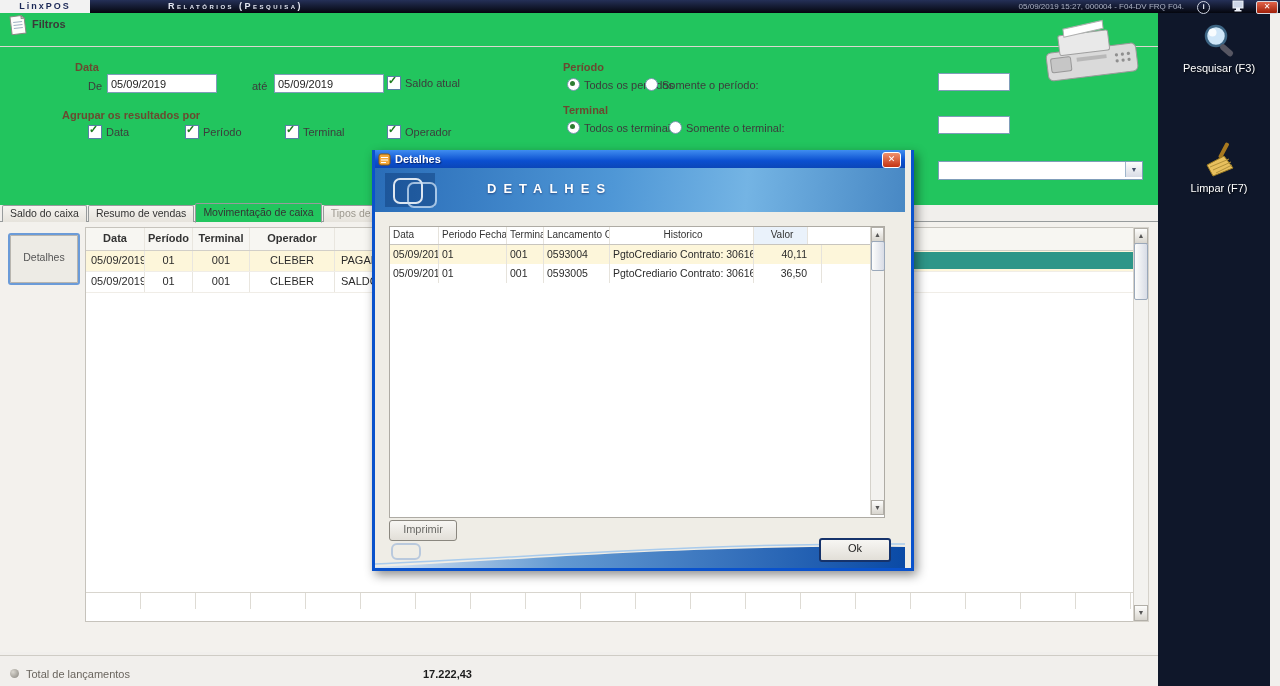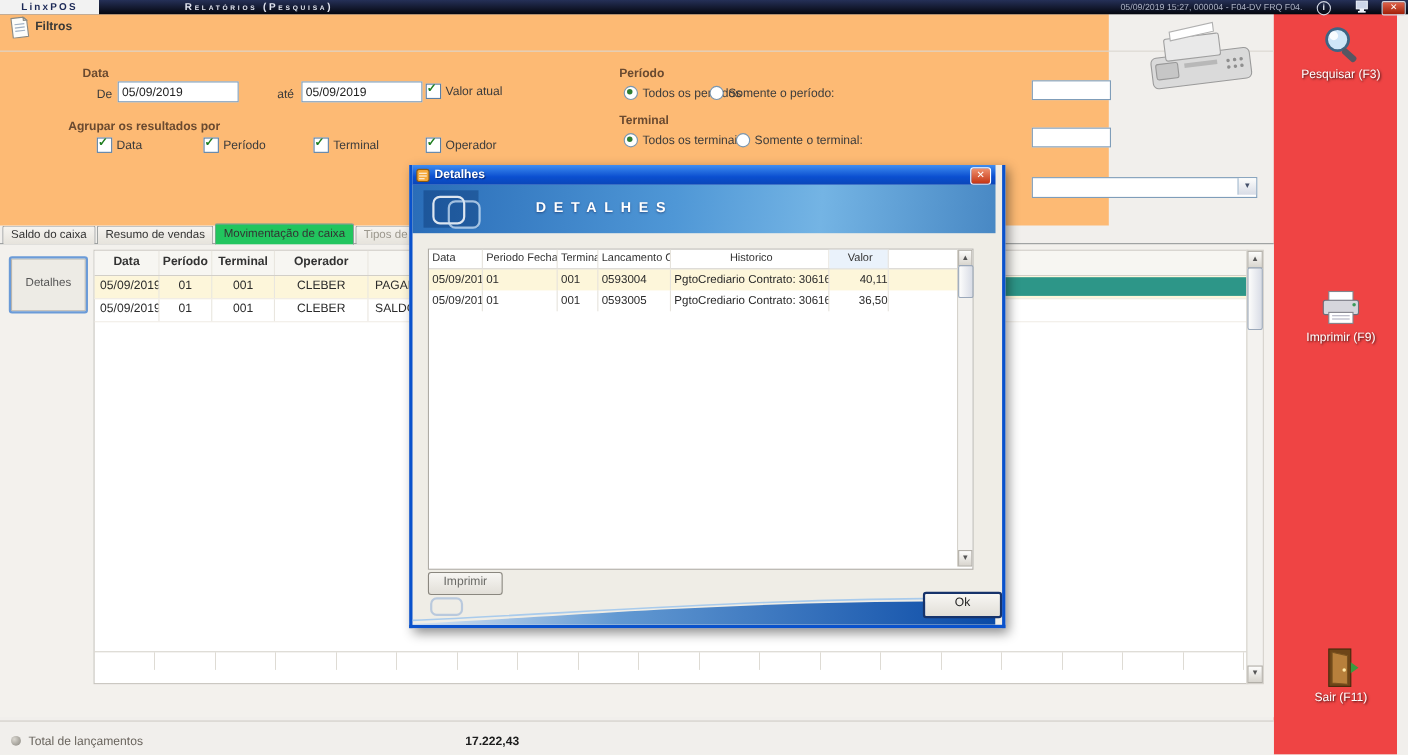--- a/index.html
+++ b/index.html
@@ -16,26 +16,26 @@
              font-variant:small-caps;letter-spacing:2.5px;font-weight:bold;}
   #tb-status{position:absolute;right:96px;top:0;line-height:13px;font-size:8px;color:#aab0c2;}
   #tb-info{position:absolute;right:70px;top:1px;width:11px;height:11px;border:1px solid #cfd4e2;
            border-radius:50%;color:#e8ecf6;font-size:8px;font-weight:bold;line-height:10px;text-align:center;}
   #tb-pc{position:absolute;right:34px;top:0px;}
   #tb-close{position:absolute;right:2px;top:1px;width:20px;height:11px;
             background:linear-gradient(#e0634a,#a01f08);border:1px solid #d8d8e0;border-radius:2px;
             color:#fff;font-size:8px;line-height:9px;text-align:center;cursor:pointer;}
 
   
-  #desktop{position:absolute;left:1158px;top:0;width:112px;height:686px;background:#ef4444;z-index:5;}
+  #desktop{position:absolute;left:1158px;top:0;width:112px;height:686px;background:#0f172a;z-index:5;}
   .dicon{position:absolute;left:0;width:122px;text-align:center;color:#fff;cursor:pointer;}
   .dicon .dlabel{display:block;margin-top:2px;font-size:11px;text-shadow:1px 1px 2px rgba(0,0,0,.75);}
 
   
-  #filters{position:absolute;left:0;top:13px;width:1008px;height:192px;background:#fdba74;z-index:10;}
+  #filters{position:absolute;left:0;top:13px;width:1158px;height:192px;background:#22c55e;z-index:10;}
   #filters-divider{position:absolute;left:0;top:33px;width:1158px;height:1px;background:#dbd8d1;}
   .seclbl{position:absolute;font-weight:bold;color:#6a4a30;}
   .flbl{position:absolute;color:#3c3c3c;}
   .txt{position:absolute;height:17px;border:1px solid #7f9db9;background:#fff;font-family:"Liberation Sans",sans-serif;
        font-size:11px;padding:0 3px;color:#222;}
   .opt{position:absolute;display:flex;align-items:center;gap:4px;color:#3c3c3c;cursor:pointer;}
   .cb{position:relative;width:12px;height:12px;background:#fff;border:1px solid #5a7fa5;flex:0 0 auto;}
   .cb .ck{position:absolute;left:0px;top:-3px;font-size:11px;font-weight:bold;color:#1e7d1e;}
   .radio{position:relative;width:11px;height:11px;border-radius:50%;border:1px solid #7a96af;background:#fff;flex:0 0 auto;}
   .radio.sel::after{content:"";position:absolute;left:2px;top:2px;width:5px;height:5px;border-radius:50%;background:#2e7d32;}
@@ -108,65 +108,53 @@
   .dt-head{display:flex;height:17px;border-bottom:1px solid #c8c5be;font-size:10px;color:#333;background:#fff;}
   .dt-head .dc{line-height:16px;}
   .dt-row{display:flex;height:19px;}
   .dt-row .dc{line-height:18px;font-size:10.5px;}
   .dt-row.hl{background:#fdf6da;}
   .dc{border-right:1px solid #e6e3dc;overflow:hidden;white-space:nowrap;padding-left:3px;}
   .d1{width:45px;} .d2{width:64px;} .d3{width:33px;} .d4{width:62px;} .d5{width:140px;} .d6{width:50px;}
   .d7{flex:1;border-right:none;}
   .dt-head .d5{text-align:center;}
   .dt-head .d6{background:#eaf2fb;position:relative;text-align:center;}
-  .dt-row .d6{text-align:right;padding-right:0;}
+  .dt-row .d6{text-align:right;padding-right:14px;}
   #resize-ico{position:absolute;left:-8px;top:1px;font-size:9px;color:#334;}
   #dsb{right:0;top:0;width:13px;height:288px;left:auto;position:absolute;border:none;border-left:1px solid #d5d2cb;background:#f3f2ef;}
   #dsb .sb-btn{width:11px;height:13px;}
 
   .xpbtn{position:absolute;background:linear-gradient(#f7f6f3,#e2dfd8);border:1px solid #8a877f;border-radius:3px;
          font-size:11px;color:#444;text-align:center;cursor:pointer;}
   #m-imprimir{left:14px;top:370px;width:66px;height:19px;line-height:17px;color:#6a6a66;}
   #m-swoosh{position:absolute;left:0;bottom:0;width:530px;height:26px;}
-  #m-ok{right:0;top:388px;width:68px;height:20px;line-height:16px;border:2px solid #16336b;color:#1c1c1c;z-index:3;}
+  #m-ok{right:20px;top:388px;width:68px;height:20px;line-height:16px;border:2px solid #16336b;color:#1c1c1c;z-index:3;}
   #m-deco{position:absolute;left:16px;bottom:8px;width:26px;height:13px;border:2px solid #b9c9dd;border-radius:6px;z-index:3;}
 
   svg{display:block;}
 </style>
 </head>
 <body>
 
 <div id="desktop">
   <div class="dicon" style="top:22px;">
     <svg width="40" height="38" viewBox="0 0 40 38" style="margin:0 auto;">
       <circle cx="17" cy="14" r="10" fill="#cfe6f8" stroke="#3d6584" stroke-width="2.5"></circle>
       <circle cx="13.5" cy="10.5" r="4" fill="#ffffff" opacity="0.85"></circle>
       <rect x="24" y="21" width="15" height="6" rx="2.5" transform="rotate(42 24 21)" fill="#565662"></rect>
     </svg>
     <span class="dlabel">Pesquisar (F3)</span>
   </div>
-  <div class="dicon" style="top:263px;">
-    <svg width="42" height="36" viewBox="0 0 42 36" style="margin:0 auto;">
-      <rect x="10" y="2" width="22" height="9" fill="#ffffff" stroke="#84848c"></rect>
-      <rect x="5" y="10" width="32" height="13" rx="2" fill="#d6d6dc" stroke="#6e6e78"></rect>
-      <rect x="10" y="21" width="22" height="10" fill="#ffffff" stroke="#84848c"></rect>
-      <line x1="13" y1="24" x2="29" y2="24" stroke="#aab" stroke-width="1"></line>
-      <line x1="13" y1="27" x2="29" y2="27" stroke="#aab" stroke-width="1"></line>
-      <circle cx="33" cy="14" r="1.6" fill="#3a9a5a"></circle>
+  <div class="dicon" style="top:142px;">
+    <svg width="38" height="38" viewBox="0 0 38 38" style="margin:0 auto;">
+      <rect x="22" y="0" width="4" height="17" rx="1.5" transform="rotate(28 24 8)" fill="#a8791f"></rect>
+      <path d="M7,23 L24,14 L33,26 L13,34 Z" fill="#e8c05e" stroke="#9a7a22" stroke-width="1"></path>
+      <path d="M10,25 L29,17 M13,28 L31,20 M16,31 L32,23" stroke="#b2913a" stroke-width="1" fill="none"></path>
     </svg>
-    <span class="dlabel">Imprimir (F9)</span>
-  </div>
-  <div class="dicon" style="top:588px;">
-    <svg width="36" height="38" viewBox="0 0 36 38" style="margin:0 auto;">
-      <rect x="7" y="2" width="20" height="34" fill="#6e4518" stroke="#46290c"></rect>
-      <path d="M10,5 L24,8 L24,34 L10,33 Z" fill="#b8803c" stroke="#7a5220"></path>
-      <circle cx="21" cy="21" r="1.6" fill="#ffe9a8"></circle>
-      <path d="M27,14 l7,5 -7,5 z" fill="#3a9a3f"></path>
-    </svg>
-    <span class="dlabel">Sair (F11)</span>
+    <span class="dlabel">Limpar (F7)</span>
   </div>
 </div>
 
 <div id="titlebar">
   <div id="logo">LinxPOS</div>
   <div id="app-title">Relatórios (Pesquisa)</div>
   <div id="tb-status">05/09/2019 15:27, 000004 - F04-DV FRQ F04.</div>
   <div id="tb-info">i</div>
   <div id="tb-pc">
     <svg width="14" height="12" viewBox="0 0 14 12">
@@ -193,21 +181,21 @@
 
   <span class="seclbl" style="left:75px;top:48px;">Data</span>
   <span class="flbl" style="left:88px;top:67px;">De</span>
   <input class="txt" style="left: 107px; top: 61px; width: 102px;" value="05/09/2019">
   <span class="flbl" style="left:252px;top:67px;">até</span>
   <input class="txt" style="left: 274px; top: 61px; width: 102px;" value="05/09/2019">
   <span class="opt" style="left:387px;top:63px;">
     <span class="cb">
         <span class="ck">✓</span>
       </span>
-    <span>Valor atual</span>
+    <span>Saldo atual</span>
   </span>
 
   <span class="seclbl" style="left:62px;top:96px;">Agrupar os resultados por</span>
   <span class="opt" style="left:88px;top:112px;">
     <span class="cb">
         <span class="ck">✓</span>
       </span>
     <span>Data</span>
   </span>
   <span class="opt" style="left:185px;top:112px;">

